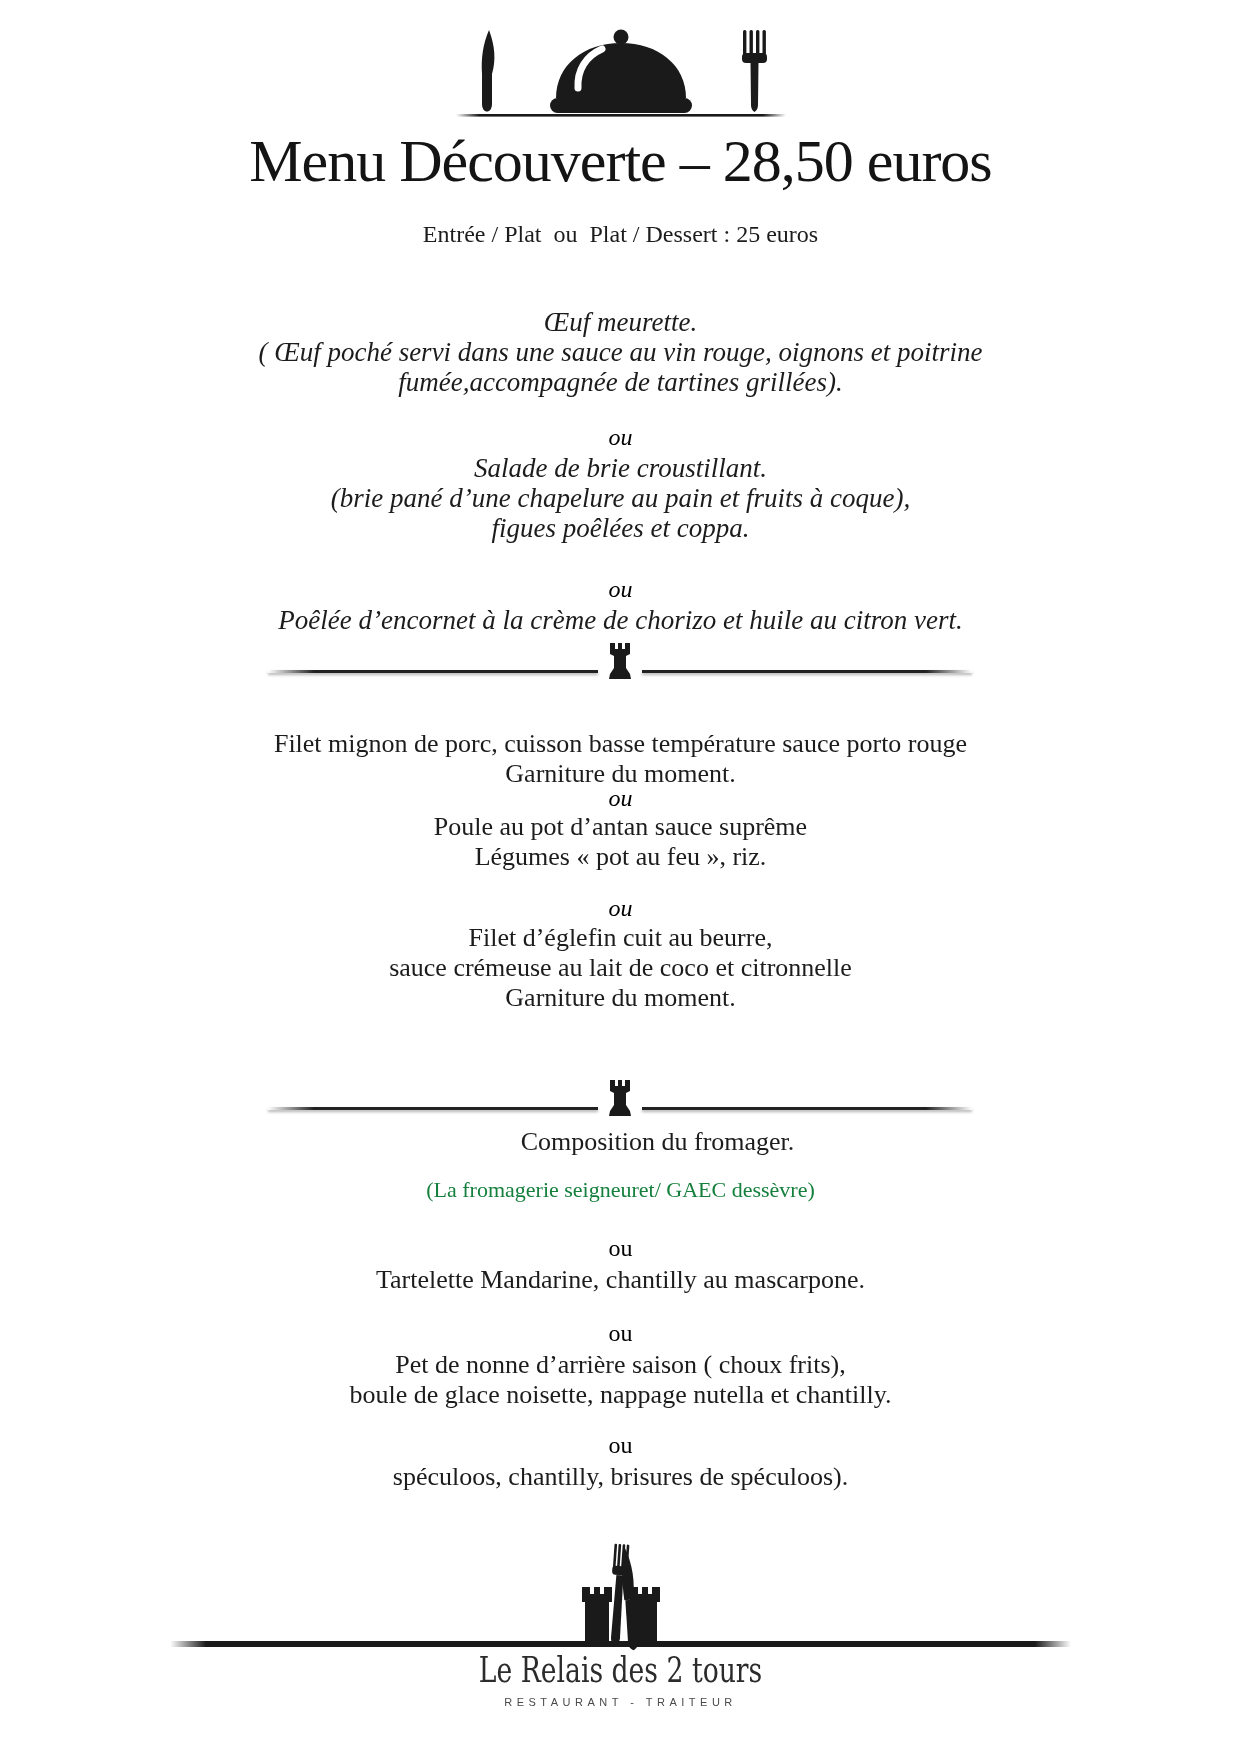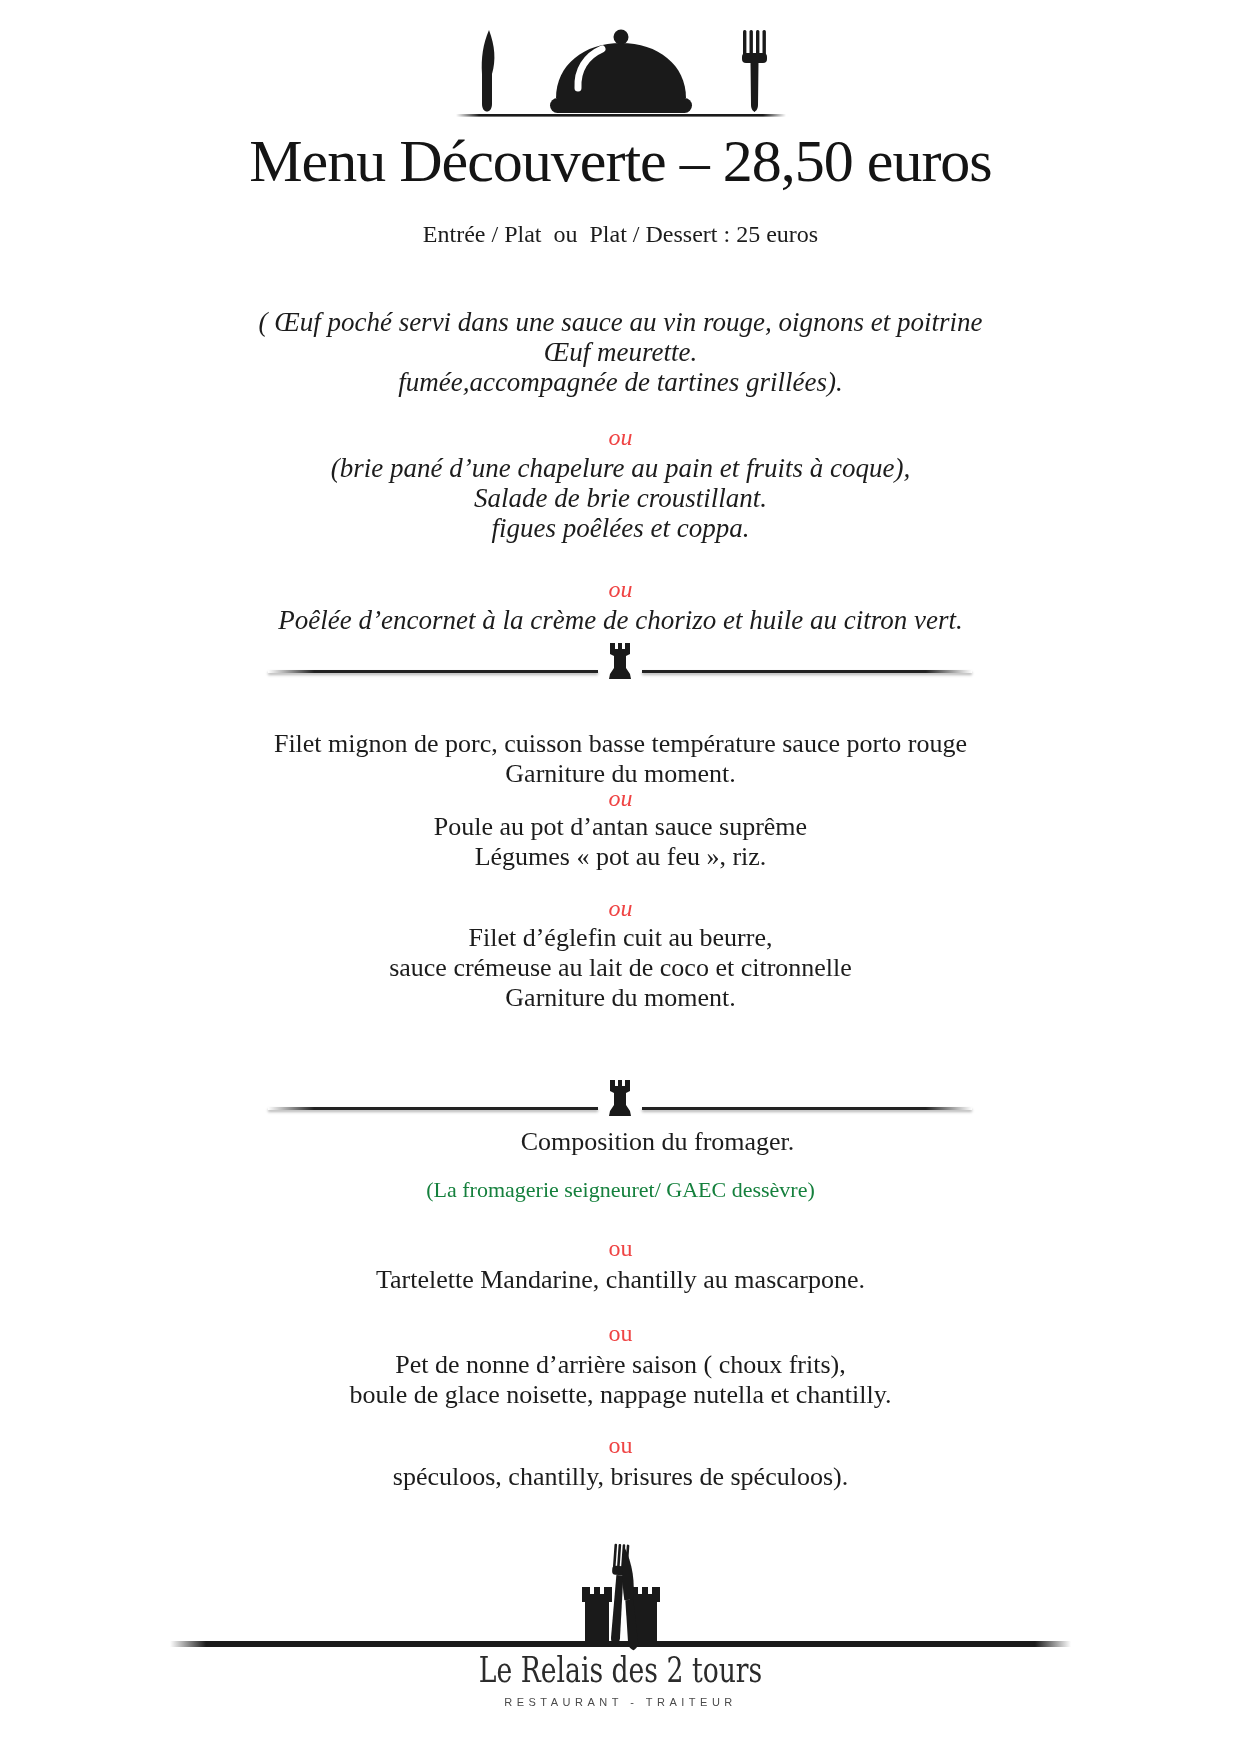--- a/index.html
+++ b/index.html
@@ -6,21 +6,21 @@
   body{
     width:1241px;height:1754px;position:relative;overflow:hidden;
     background:#ffffff;color:#1b1b1b;
     font-family:"Liberation Serif", serif;
   }
   .abs{position:absolute;left:0;width:100%;text-align:center;}
   .page-title{top:128px;font-size:60px;line-height:66px;color:#141414;letter-spacing:-1px;}
   .page-subtitle{top:216px;font-size:24px;line-height:36px;white-space:pre-wrap;color:#1c1c1c;}
   .menu-item .line{font-size:26px;line-height:30px;color:#1c1c1c;}
   .menu-item.entree .line{font-style:italic;font-size:27px;}
-  .ou{font-size:24px;line-height:30px;color:#ef4444;}
+  .ou{font-size:24px;line-height:30px;color:#000000;}
   .ou.it{font-style:italic;}
   .note-line{font-size:22px;line-height:30px;color:#15803d;}
   .divider{position:absolute;left:0;width:100%;height:42px;}
   .dl{position:absolute;top:30px;height:3px;width:330px;}
   .dl-left{left:268px;background:linear-gradient(90deg,rgba(30,30,30,0) 0%,#222 14%,#222 100%);box-shadow:0 2px 3px rgba(0,0,0,.30);}
   .dl-right{left:642px;background:linear-gradient(270deg,rgba(30,30,30,0) 0%,#222 14%,#222 100%);box-shadow:0 2px 3px rgba(0,0,0,.30);}
   .divider svg{position:absolute;left:608px;top:2px;}
   .center-x{left:50%;transform:translateX(-50%);position:absolute;}
   .footer-line{position:absolute;top:1641px;left:170px;width:901px;height:6px;z-index:1;
     background:linear-gradient(90deg,rgba(26,26,26,0) 0%,#1a1a1a 4%,#1a1a1a 96%,rgba(26,26,26,0) 100%);}
@@ -60,30 +60,30 @@
       <path d="M294.5,36 L302.5,36 L302,79 C302,84 298.5,86 298.5,86 C298.5,86 295,84 295,79 Z"></path>
     </g>
     <rect x="0" y="88" width="330" height="2.6" fill="url(#lineFade)"></rect>
   </svg>
 </div>
 
 <div class="abs page-title">Menu Découverte – 28,50 euros</div>
 <div class="abs page-subtitle">Entrée / Plat  ou  Plat / Dessert : 25 euros</div>
 
 <div class="abs menu-item entree" style="top:307px;">
+  <div class="line">Œuf meurette.</div>
   <div class="line">( Œuf poché servi dans une sauce au vin rouge, oignons et poitrine</div>
-  <div class="line">Œuf meurette.</div>
   <div class="line">fumée,accompagnée de tartines grillées).</div>
 </div>
 
 <div class="abs ou it" style="top:422px;">ou</div>
 
 <div class="abs menu-item entree" style="top:453px;">
+  <div class="line">Salade de brie croustillant.</div>
   <div class="line">(brie pané d’une chapelure au pain et fruits à coque),</div>
-  <div class="line">Salade de brie croustillant.</div>
   <div class="line">figues poêlées et coppa.</div>
 </div>
 
 <div class="abs ou it" style="top:574px;">ou</div>
 
 <div class="abs menu-item entree" style="top:605px;">
   <div class="line">Poêlée d’encornet à la crème de chorizo et huile au citron vert.</div>
 </div>
 
 <div class="divider" style="top:640px;">

